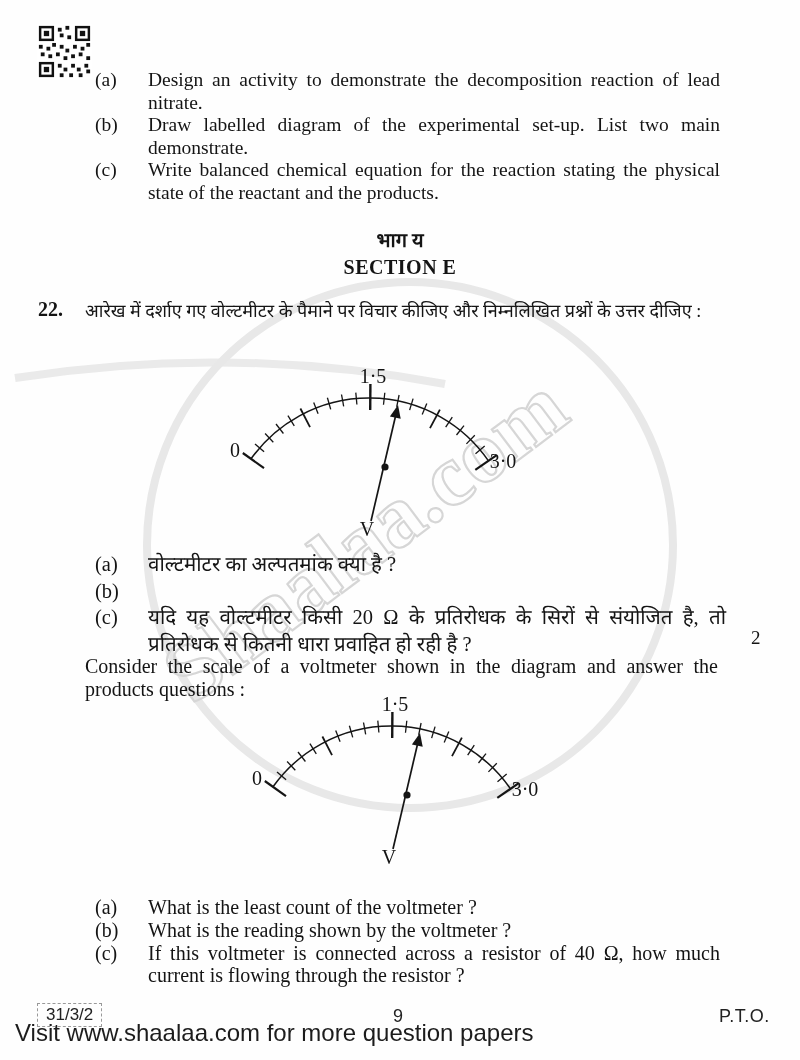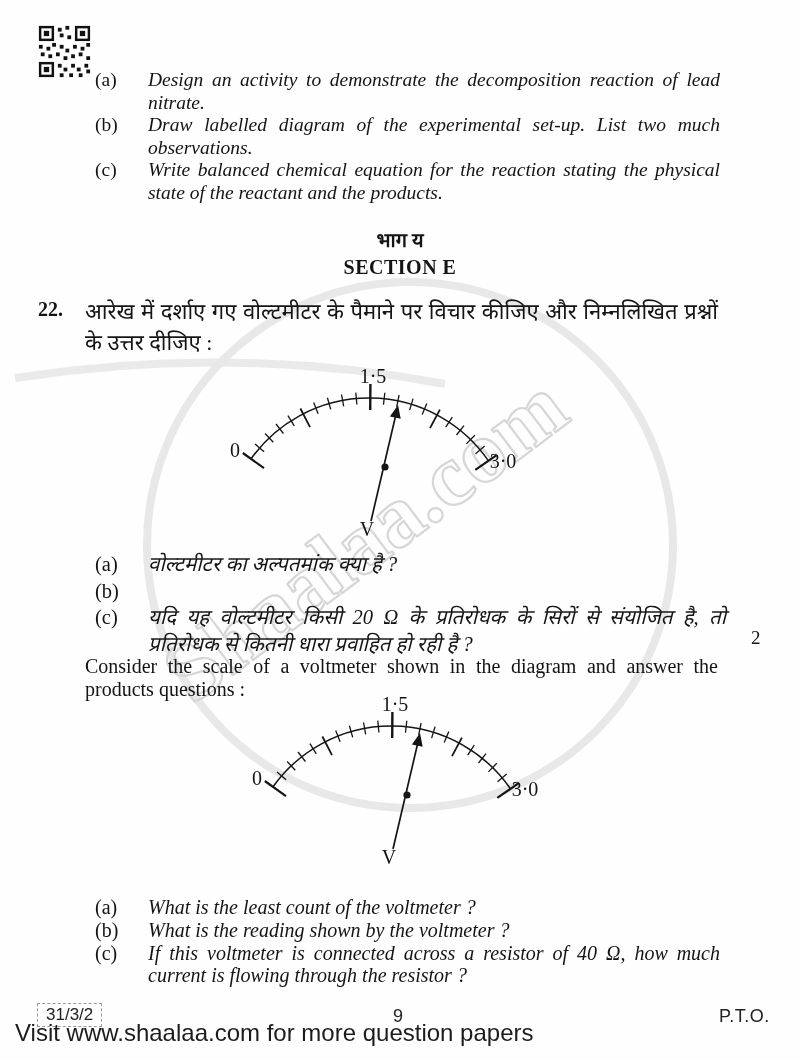--- a/index.html
+++ b/index.html
@@ -11,32 +11,32 @@
   
   #watermark { position:absolute; left:0; top:0; width:800px; height:1060px; }
 
   
   .qr { position:absolute; left:37px; top:24px; width:55px; height:55px; }
 
   
   .qlist { position:absolute; }
   .q-item { display:flex; align-items:flex-start; }
   .q-label { width:53px; flex:none; }
-  .q-text { text-align:justify;font-style:italic; }
+  .q-text { text-align:justify; }
 
   .top-list { left:95px; top:69px; width:627px; font-size:19.5px; line-height:22.6px; }
   .top-list .q-text { width:572px; }
 
   .heading { position:absolute; left:0; width:800px; text-align:center; font-weight:bold; font-size:20px; }
   .part-heading { top:226px; }
   .section-heading { top:256px; letter-spacing:0.5px; }
 
   .q22-number { position:absolute; left:38px; top:298px; font-weight:bold; font-size:20px; }
   .q22-intro { position:absolute; left:85px; top:296px; width:633px; text-align:justify;
-               font-size:22px; line-height:31px; }
+               font-size:18px; line-height:31px; }
 
   .dial { position:absolute; width:320px; height:195px; }
   .dial-1 { left:215px; top:362px; }
   .dial-2 { left:237px; top:690px; }
   .dial text { font-family:"Liberation Serif", serif; font-size:20px; fill:#141414; }
 
   .hindi-list { left:95px; top:551px; width:645px; font-size:20.5px; line-height:26.5px; }
   .hindi-list .q-text { width:578px; }
 
   .marks { position:absolute; left:751px; top:627px; font-size:19px; }
@@ -115,21 +115,21 @@
     </g>
   </svg>
 
   <div class="qlist top-list">
     <div class="q-item">
       <span class="q-label">(a)</span>
       <span class="q-text">Design an activity to demonstrate the decomposition reaction of lead nitrate.</span>
     </div>
     <div class="q-item">
       <span class="q-label">(b)</span>
-      <span class="q-text">Draw labelled diagram of the experimental set-up. List two much observations.</span>
+      <span class="q-text">Draw labelled diagram of the experimental set-up. List two main demonstrate.</span>
     </div>
     <div class="q-item">
       <span class="q-label">(c)</span>
       <span class="q-text">Write balanced chemical equation for the reaction stating the physical state of the reactant and the products.</span>
     </div>
   </div>
 
   <div class="heading part-heading">भाग य</div>
   <div class="heading section-heading">SECTION E</div>
 

